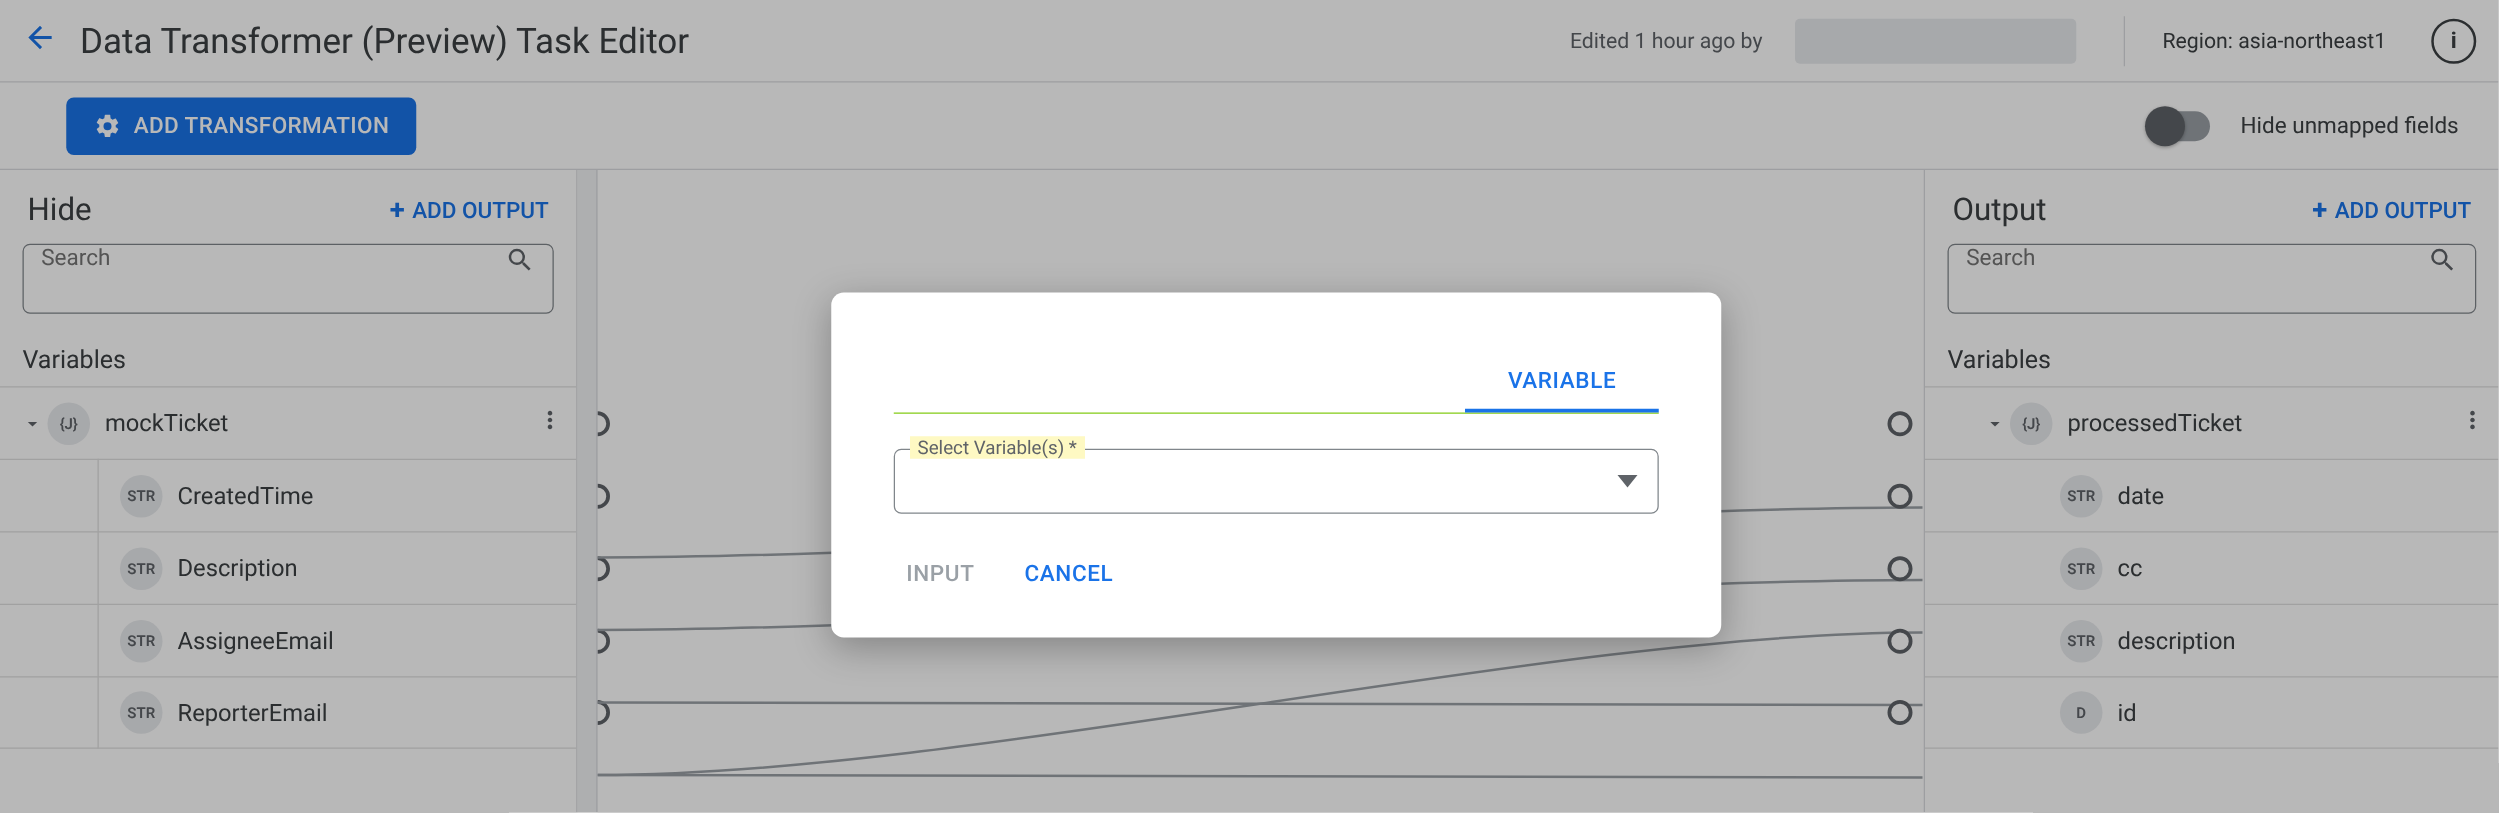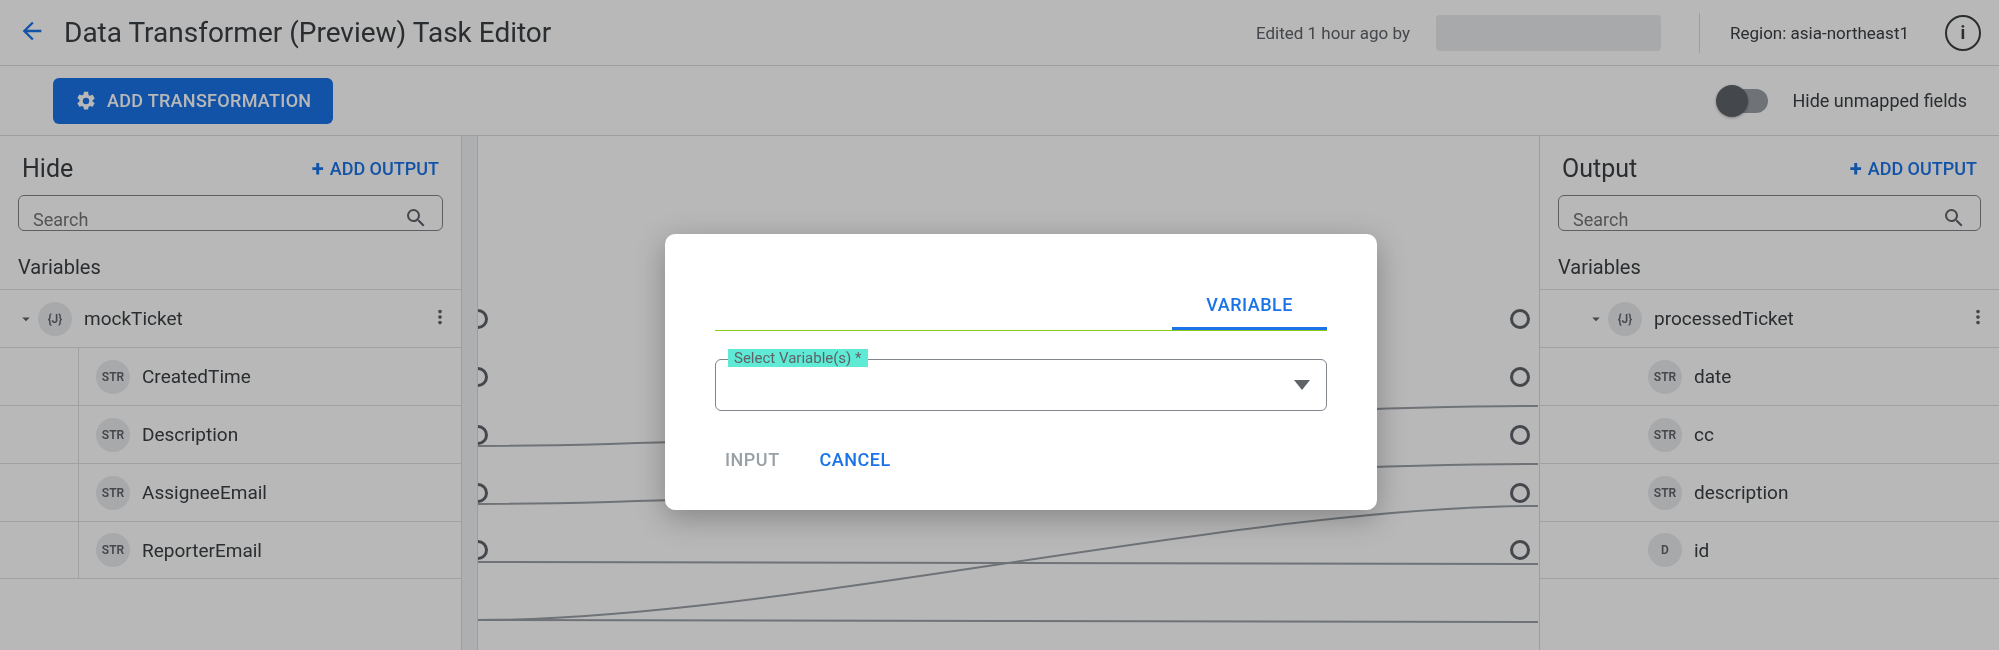--- a/index.html
+++ b/index.html
@@ -33,21 +33,21 @@
   .main { position:absolute; top:136px; bottom:0; left:0; right:0; display:flex; }
   .pane { position:relative; }
   .pane.left { width:462px; border-right:1px solid #dadce0; }
   .pane.center-gutter { width:16px; background:#f1f3f4; border-right:1px solid #dadce0; }
   .pane.canvas { flex:1; position:relative; }
   .pane.right { width:460px; border-left:1px solid #dadce0; }
   .pane-header { display:flex; align-items:center; justify-content:space-between; padding:18px 22px 12px; }
   .pane-title { font-size:25px; font-weight:400; color:#3c4043; }
   .add-btn { color:#1a73e8; font-size:18px; font-weight:500; display:flex; align-items:center; gap:6px; cursor:pointer; }
   .search-wrap { padding:0 18px 14px; }
-  .search { border:1px solid #80868b; border-radius:6px; height:36px; display:flex; align-items:flex-end; padding:0 14px; }
+  .search { border:1px solid #80868b; border-radius:6px; height:56px; display:flex; align-items:flex-start; padding:0 14px; }
   .search input { flex:1; border:none; outline:none; font-size:18px; background:transparent; }
   .search svg { width:24px; height:24px; fill:#5f6368; }
   .vars-label { font-size:20px; padding:10px 18px 10px; color:#3c4043; }
   .tree-root { }
   .tree-row { display:flex; align-items:center; border-top:1px solid #e0e0e0; height:58px; padding:0 10px 0 14px; position:relative; }
   .tree-row:last-child{ border-bottom:1px solid #e0e0e0;}
   .chevron { width:24px; display:flex; justify-content:center; }
   .chevron svg{ width:18px; height:18px; fill:#5f6368; }
   .type-chip { width:34px; height:34px; border-radius:50%; background:#e8eaed; display:flex; align-items:center; justify-content:center; font-size:12px; font-weight:600; color:#5f6368; margin-right:12px; flex-shrink:0;}
   .row-label { font-size:19px; color:#3c4043; }
@@ -65,21 +65,21 @@
   
   .canvas svg { position:absolute; inset:0; width:100%; height:100%; }
   .canvas path { stroke:#9aa0a6; stroke-width:2; fill:none; }
 
   
   .modal { position:absolute; z-index:10; left:665px; top:234px; width:712px; background:#fff; border-radius:10px; box-shadow:0 8px 30px rgba(0,0,0,.28); padding:48px 50px 30px; }
   .modal-title { font-size:26px; color:#3c4043; margin-bottom:26px; font-weight:400;}
   .modal-tabs { border-bottom:1px solid #84cc16; margin-bottom:28px;text-align:right; }
   .modal-tab { display:inline-block; padding:12px 34px; font-size:18px; font-weight:500; color:#1a73e8; border-bottom:3px solid #1a73e8; letter-spacing:.5px;}
   .select-field { position:relative; border:1px solid #80868b; border-radius:6px; height:52px; display:flex; align-items:center; padding:0 16px; }
-  .select-label { position:absolute; top:-11px; left:12px; background:#5eead4; padding:0 6px; font-size:15px; color:#5f6368; }
+  .select-label { position:absolute; top:-11px; left:12px; background:#fef9c3; padding:0 6px; font-size:15px; color:#5f6368; }
   .select-arrow { margin-left:auto; width:0; height:0; border-left:8px solid transparent; border-right:8px solid transparent; border-top:10px solid #5f6368; }
   .modal-actions { margin-top:28px; display:flex; gap:32px; padding-left:6px;}
   .modal-btn { background:none; border:none; font-size:18px; font-weight:500; letter-spacing:.5px; cursor:pointer; padding:10px 4px;}
   .modal-btn.submit { color:#9aa0a6; }
   .modal-btn.cancel { color:#1a73e8; }
 
   .right .tree-row.root { padding-left:44px; }
   .right .child-row { padding-left:108px; }
 
 </style>

